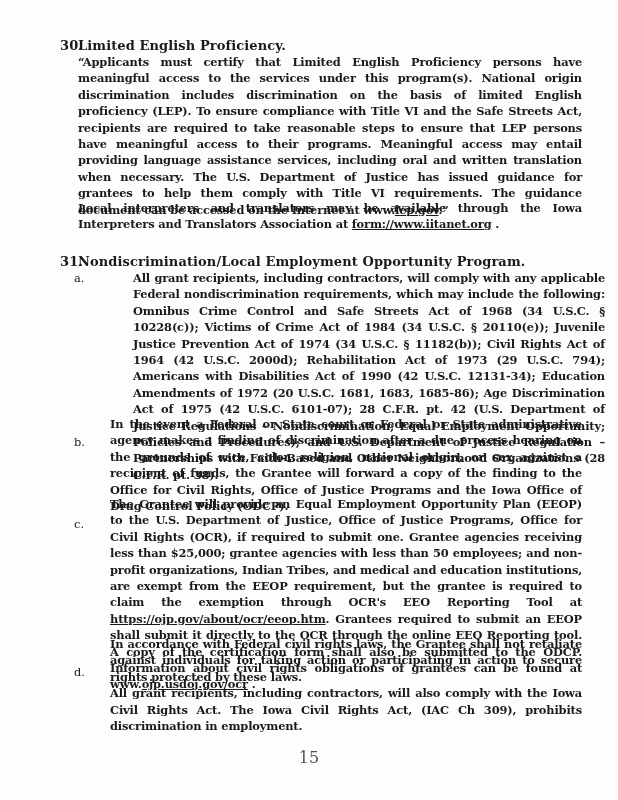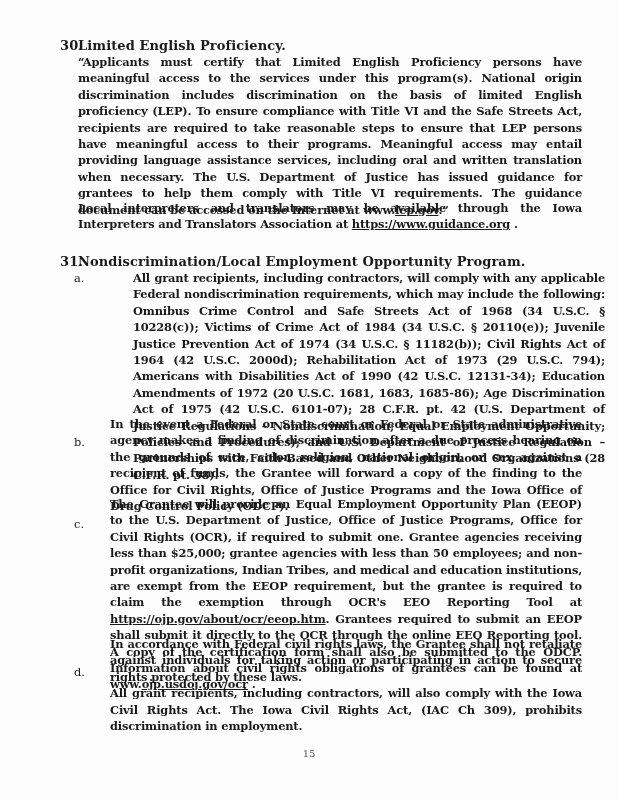--- a/index.html
+++ b/index.html
@@ -20,38 +20,38 @@
     position: absolute; text-align: justify; text-align-last: left;
     font-size: 11.4px; line-height: 16.4px; letter-spacing: -0.15px;
   }
   .para p { margin: 0; font-weight: bold; }
   .list-letter {
     position: absolute; left: 74px; font-size: 11.4px; line-height: 16.4px;
   }
   .link { text-decoration: underline; }
   .page-number {
     position: absolute; left: 0; width: 618px; top: 748px;
-    text-align: center; font-size: 10px; color: #555;
+    text-align: center; font-size: 16px; color: #555;
   }
 </style>
 </head>
 <body>
 
 <div class="page">
 
   <div class="section-title" style="top:38px;">
     <span class="num">30.</span><span>Limited English Proficiency.</span>
   </div>
 
   <div class="para" style="left:78px; width:504px; top:54px;">
     <p><span>“Applicants must certify that Limited English Proficiency persons have meaningful access to the services under this program(s).  National origin discrimination includes discrimination on the basis of limited English proficiency (LEP).  To ensure compliance with Title VI and the Safe Streets Act, recipients are required to take reasonable steps to ensure that LEP persons have meaningful access to their programs.  Meaningful access may entail providing language assistance services, including oral and written translation when necessary.  The U.S. Department of Justice has issued guidance for grantees to help them comply with Title VI requirements.  The guidance document can be accessed on the Internet at www.</span><span class="link">lep.gov</span><span>.”</span></p>
   </div>
 
   <div class="para" style="left:78px; width:504px; top:200px;">
-    <p><span>Local interpreters and translators may be available through the Iowa Interpreters and Translators Association at </span><span class="link">https://www.guidance.org</span><span> .</span></p>
+    <p><span>Local interpreters and translators may be available through the Iowa Interpreters and Translators Association at </span><span class="link">form://www.iitanet.org</span><span> .</span></p>
   </div>
 
   <div class="section-title" style="top:254px;">
     <span class="num">31.</span><span>Nondiscrimination/Local Employment Opportunity Program.</span>
   </div>
 
   <div class="list-letter" style="top:270px;">a.</div>
   <div class="para" style="left:110px; width:472px; top:270px;margin-left:23px;">
     <p>All grant recipients, including contractors, will comply with any applicable Federal nondiscrimination requirements, which may include the following: Omnibus Crime Control and Safe Streets Act of 1968 (34 U.S.C. § 10228(c)); Victims of Crime Act of 1984 (34 U.S.C. § 20110(e)); Juvenile Justice Prevention Act of 1974 (34 U.S.C. § 11182(b)); Civil Rights Act of 1964 (42 U.S.C. 2000d); Rehabilitation Act of 1973 (29 U.S.C. 794); Americans with Disabilities Act of 1990 (42 U.S.C. 12131-34); Education Amendments of 1972 (20 U.S.C. 1681, 1683, 1685-86); Age Discrimination Act of 1975 (42 U.S.C. 6101-07); 28 C.F.R. pt. 42 (U.S. Department of Justice Regulations – Nondiscrimination; Equal Employment Opportunity; Policies and Procedures); and U.S. Department of Justice Regulation – Partnerships with Faith-Based and Other Neighborhood Organizations (28 C.F.R. pt. 38).</p>
   </div>

